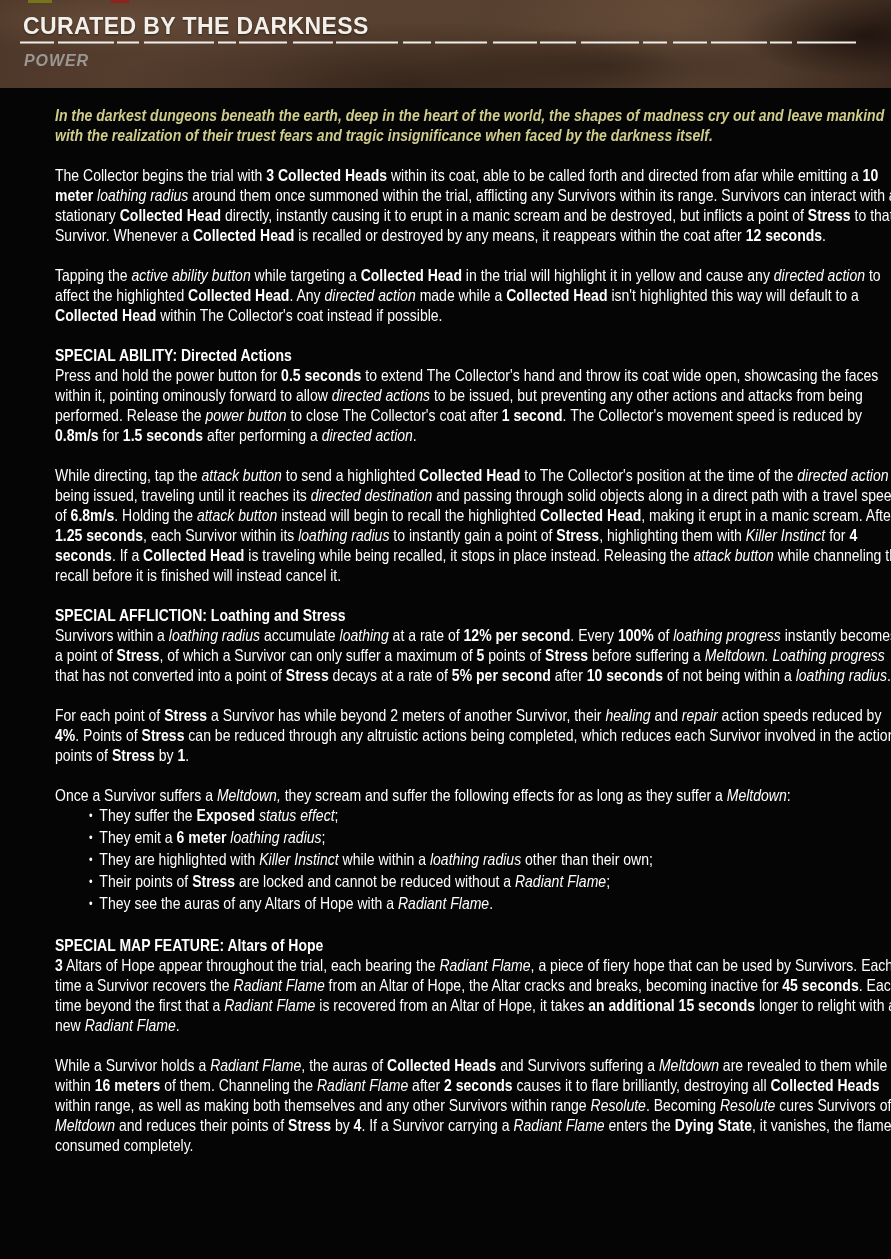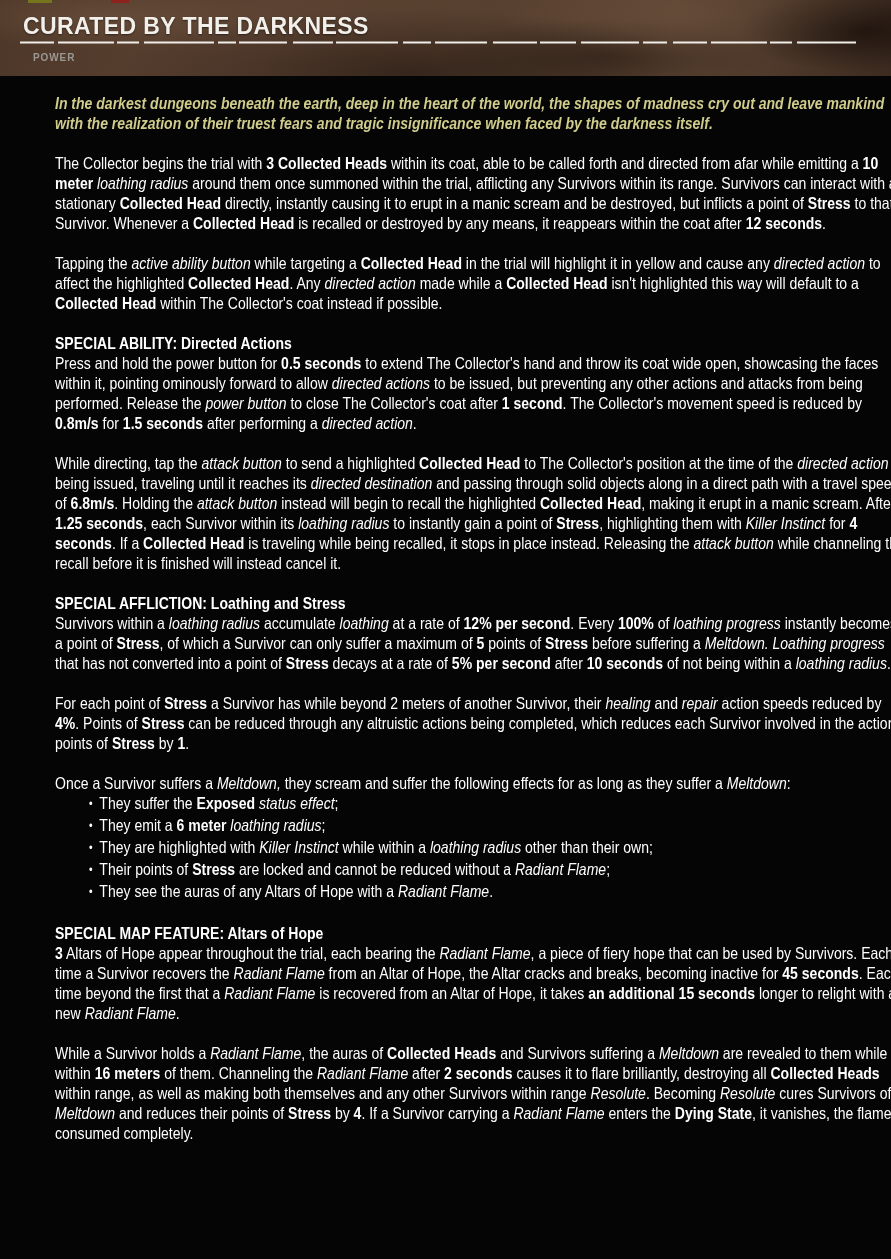--- a/index.html
+++ b/index.html
@@ -9,21 +9,21 @@
   .page {
     position: relative;
     width: 891px; height: 1259px;
     background: #050505;
     overflow: hidden;
   }
 
   
   .header {
     position: relative;
-    height: 76px;
+    height: 88px;
     padding: 13px 20px 0 20px;
     overflow: hidden;
     background:
       radial-gradient(ellipse 260px 50px at 12% 22%, rgba(128,96,72,0.40), transparent 65%),
       radial-gradient(ellipse 420px 90px at 46% 95%, rgba(26,16,11,0.55), transparent 70%),
       radial-gradient(ellipse 300px 70px at 78% 15%, rgba(118,90,68,0.30), transparent 65%),
       radial-gradient(ellipse 180px 60px at 97% 40%, rgba(15,8,5,0.65), transparent 70%),
       radial-gradient(ellipse 240px 55px at 68% 75%, rgba(30,19,13,0.45), transparent 70%),
       linear-gradient(100deg, #4e3829 0%, #5b4232 30%, #57402f 55%, #5e4634 75%, #3d2b20 100%);
   }
@@ -37,24 +37,25 @@
     font-weight: bold;
     letter-spacing: 0.4px;
     line-height: 26px;
     margin-left: 3px;
     white-space: nowrap;
     text-shadow: 0 1px 2px rgba(0,0,0,0.45);
   }
   .title-underline { display: block; margin-top: 2px; }
   .subtitle {
     margin-top: 8px;
-    margin-left: 13px;
+    margin-left: 4px;
     color: #9b9894;
-    font-size: 10px;
+    font-size: 16px;
     font-weight: bold;
+    font-style: italic;
     letter-spacing: 0.9px;
   }
 
   
   .content { padding: 17px 20px 0 20px; margin-left: 35px; }
   .content-inner {
     width: 1001px;               
     transform: scaleX(0.85);     
     transform-origin: 0 0;
     color: #ffffff;

